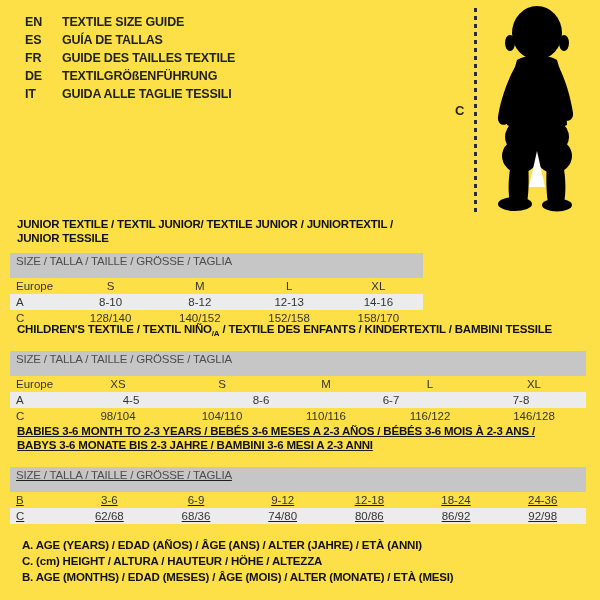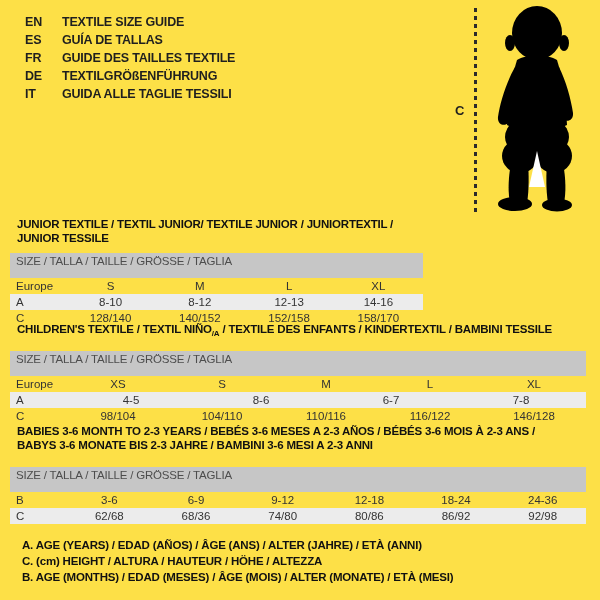--- a/index.html
+++ b/index.html
@@ -29,21 +29,21 @@
   .dash-line{
     position:absolute;left:474px;top:8px;width:3px;height:206px;
     background:repeating-linear-gradient(to bottom, #2b2b2b 0 4px, transparent 4px 8px);
   }
   .measure-label{position:absolute;left:455px;top:103px;font-weight:bold;font-size:13px;}
 
   
   .table-block{position:absolute;left:10px;}
   .t1{top:217px;width:413px;}
   .t2{top:322px;width:576px;}
-  .t3{top:424px;width:576px;}
+  .t3{top:424px;width:576px;text-decoration:underline;}
   .table-title{font-weight:bold;font-size:11.5px;line-height:14px;margin-left:7px;letter-spacing:-0.2px;color:#111;}
   .t1 .table-title{margin-bottom:8px;}
   .t2 .table-title{margin-bottom:10px;}
   .t3 .table-title{margin-bottom:15px;}
   .subscript{font-size:8px;vertical-align:sub;}
   .size-bar{
     height:25px;line-height:17px;background:var(--bar-bg);color:var(--bar-text);
     font-size:11.5px;padding-left:6px;letter-spacing:-0.2px;
   }
   .t-row{display:flex;height:16px;line-height:16px;font-size:11.5px;color:#333;}

